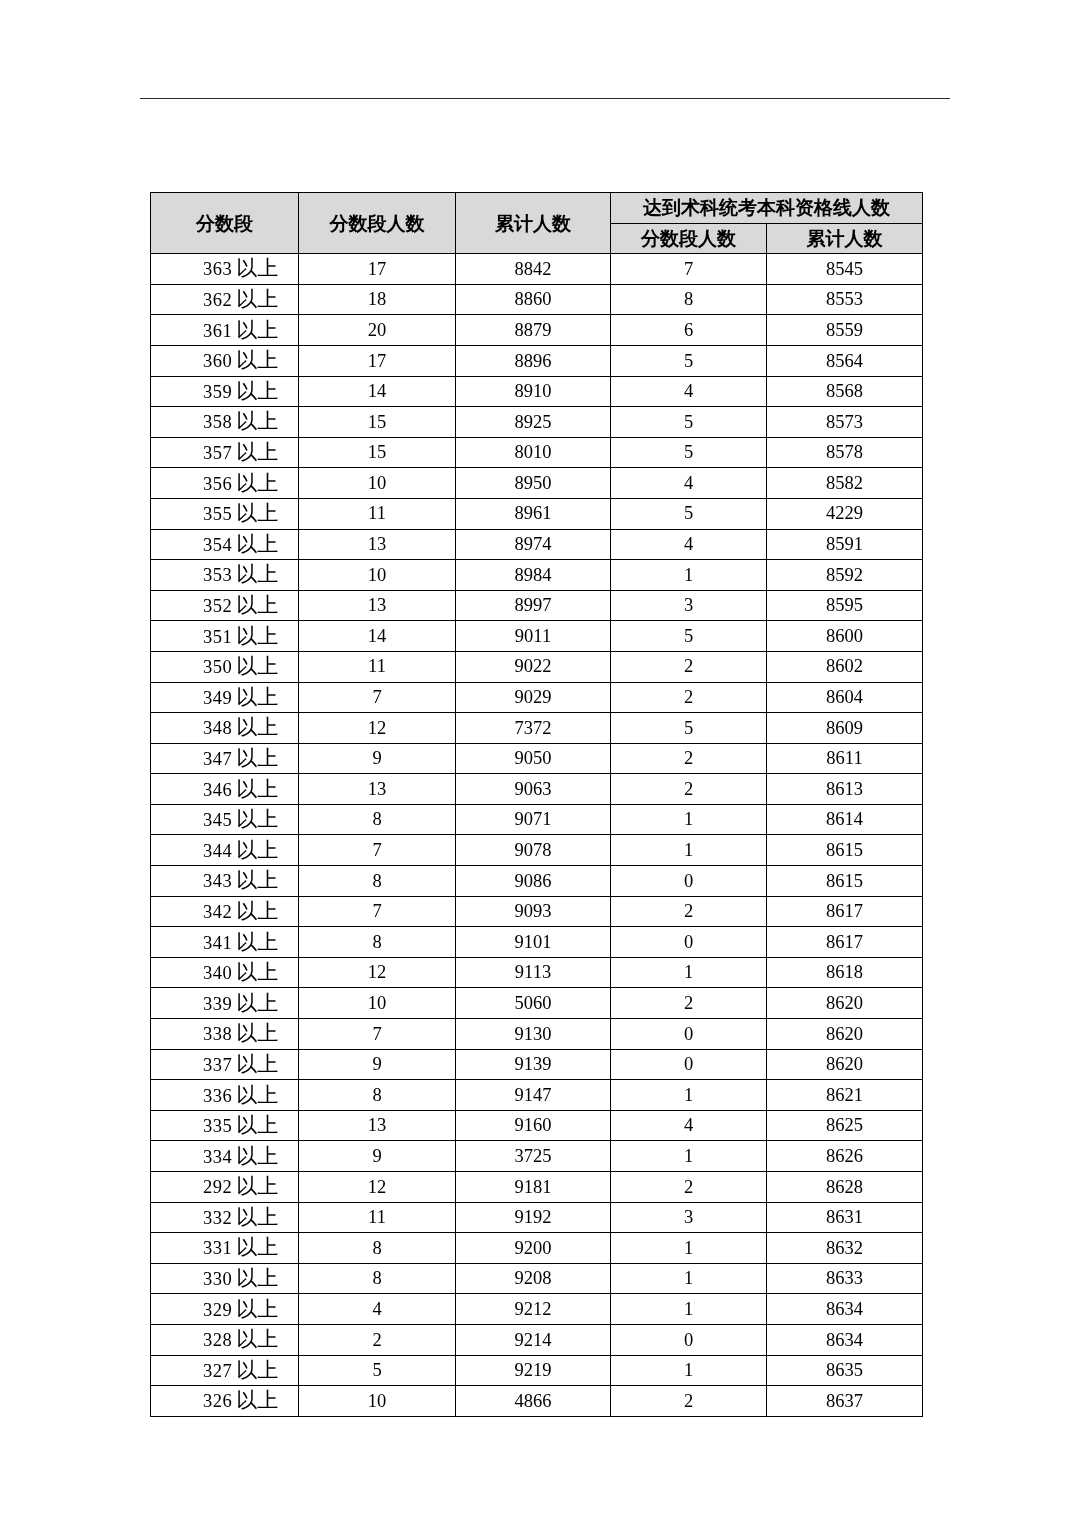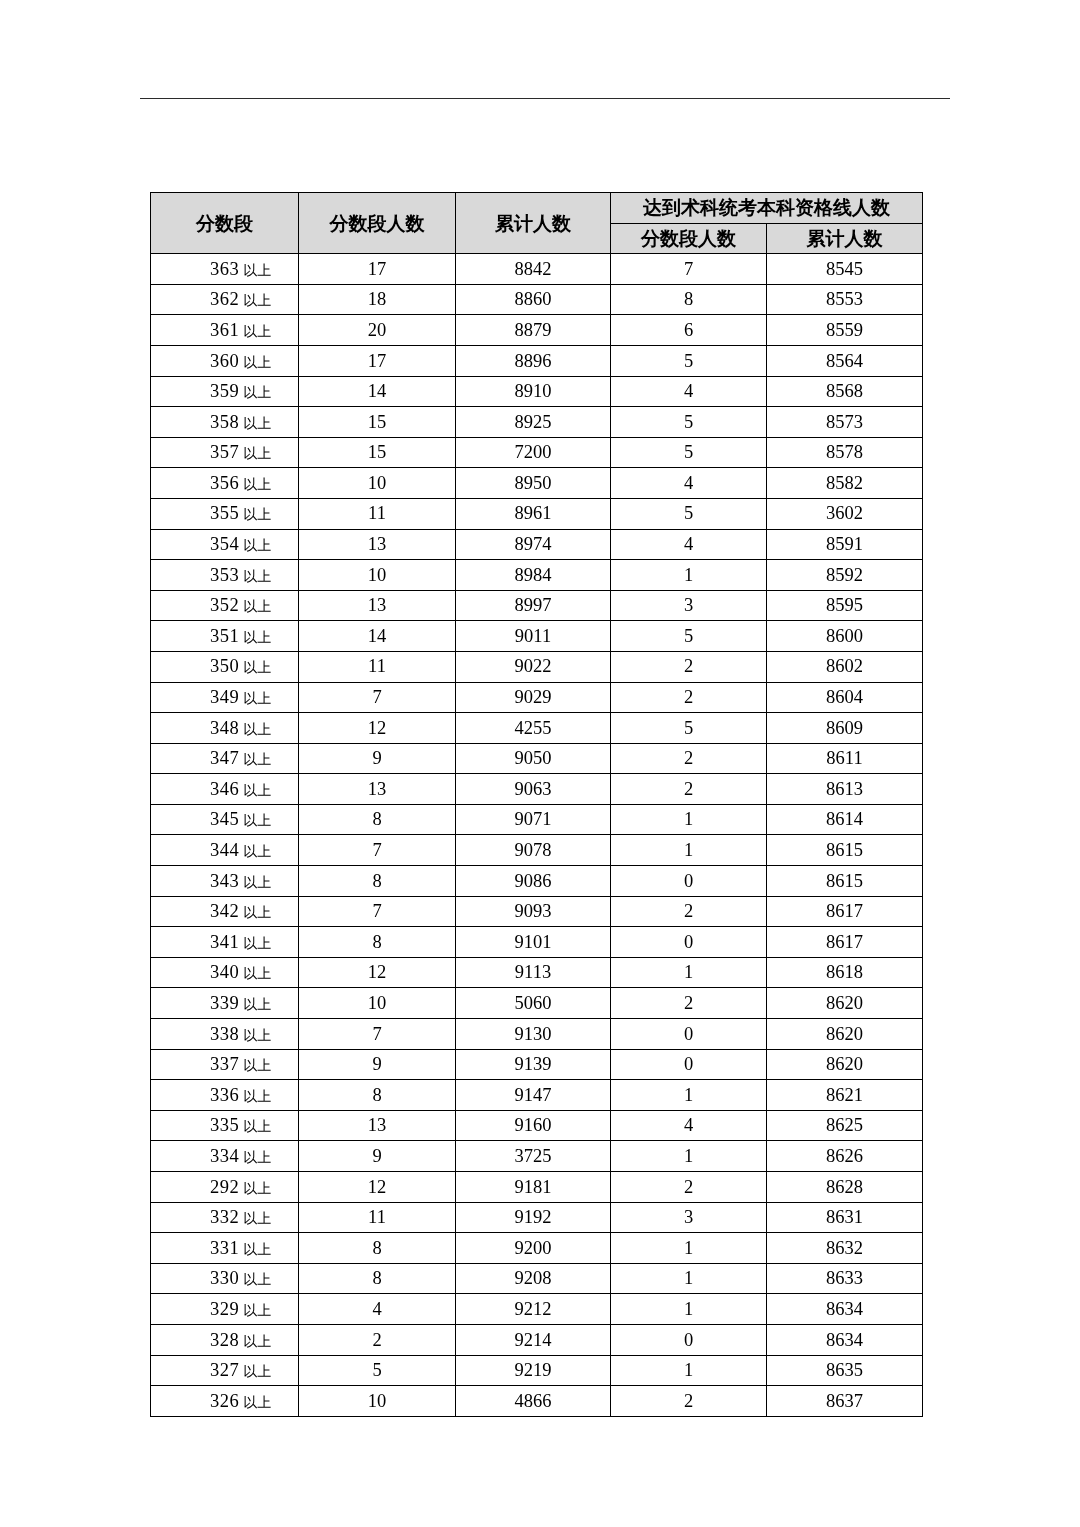--- a/index.html
+++ b/index.html
@@ -79,21 +79,21 @@
   col.c2 { width: 157px; }
   col.c3 { width: 155px; }
   col.c4 { width: 156px; }
   col.c5 { width: 156px; }
   .hdr-tall { height: 60px; }
   .range-cell .num {
     letter-spacing: 0.5px;
     margin-left: 32px;
   }
   .range-cell .suffix {
-    font-size: 14px;
+    font-size: 21px;
     margin-left: 4px;
   }
 </style>
 </head>
 <body>
 
 <div class="page">
 
   <div class="top-rule"></div>
 
@@ -160,37 +160,37 @@
         <tr>
           <td class="range-cell"><span class="num">358</span><span class="suffix">以上</span></td>
           <td>15</td>
           <td>8925</td>
           <td>5</td>
           <td>8573</td>
         </tr>
         <tr>
           <td class="range-cell"><span class="num">357</span><span class="suffix">以上</span></td>
           <td>15</td>
-          <td>7200</td>
+          <td>8010</td>
           <td>5</td>
           <td>8578</td>
         </tr>
         <tr>
           <td class="range-cell"><span class="num">356</span><span class="suffix">以上</span></td>
           <td>10</td>
           <td>8950</td>
           <td>4</td>
           <td>8582</td>
         </tr>
         <tr>
           <td class="range-cell"><span class="num">355</span><span class="suffix">以上</span></td>
           <td>11</td>
           <td>8961</td>
           <td>5</td>
-          <td>3602</td>
+          <td>4229</td>
         </tr>
         <tr>
           <td class="range-cell"><span class="num">354</span><span class="suffix">以上</span></td>
           <td>13</td>
           <td>8974</td>
           <td>4</td>
           <td>8591</td>
         </tr>
         <tr>
           <td class="range-cell"><span class="num">353</span><span class="suffix">以上</span></td>
@@ -223,21 +223,21 @@
         <tr>
           <td class="range-cell"><span class="num">349</span><span class="suffix">以上</span></td>
           <td>7</td>
           <td>9029</td>
           <td>2</td>
           <td>8604</td>
         </tr>
         <tr>
           <td class="range-cell"><span class="num">348</span><span class="suffix">以上</span></td>
           <td>12</td>
-          <td>4255</td>
+          <td>7372</td>
           <td>5</td>
           <td>8609</td>
         </tr>
         <tr>
           <td class="range-cell"><span class="num">347</span><span class="suffix">以上</span></td>
           <td>9</td>
           <td>9050</td>
           <td>2</td>
           <td>8611</td>
         </tr>

